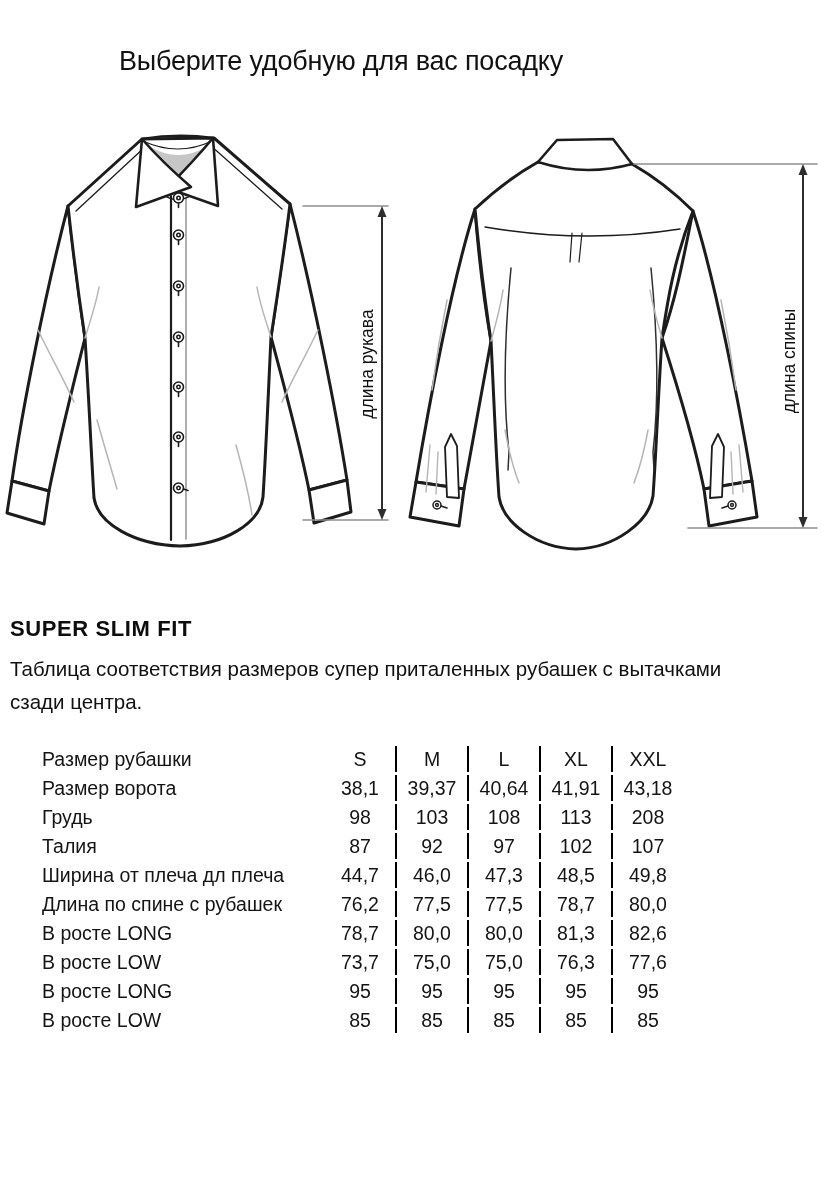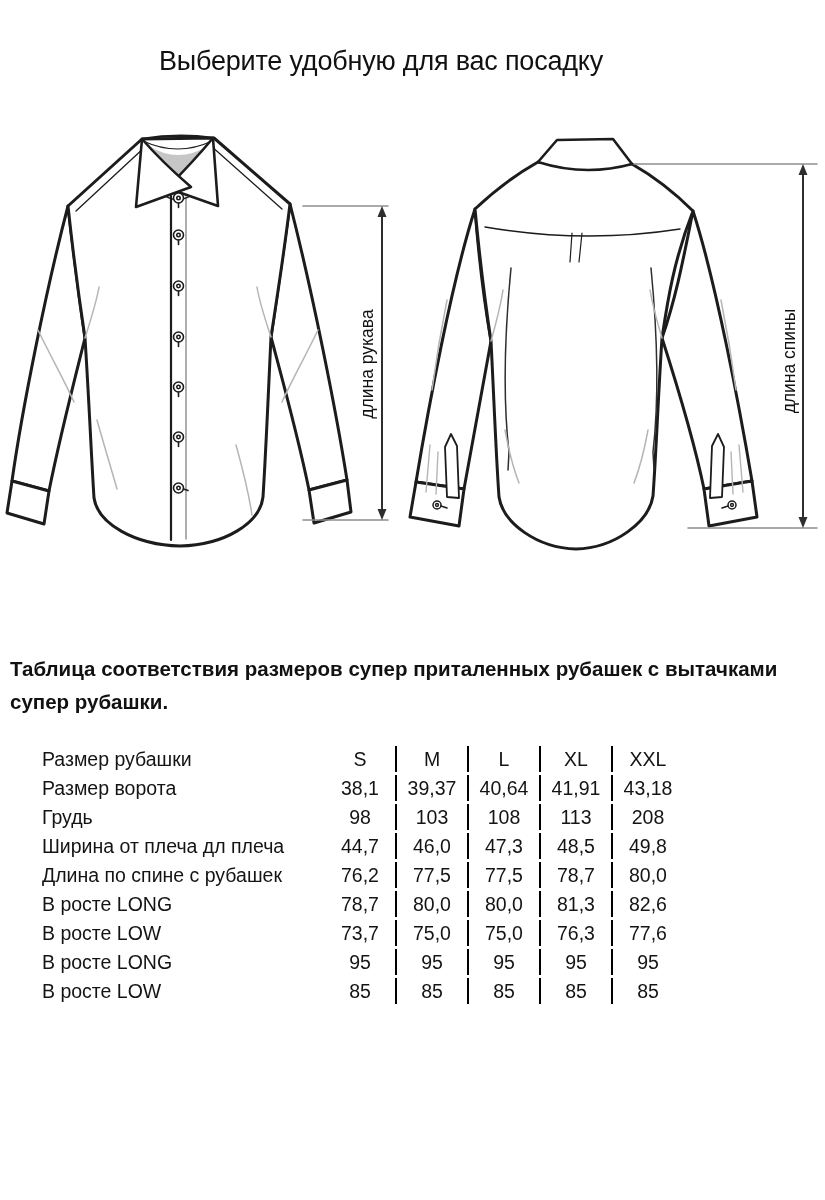--- a/index.html
+++ b/index.html
@@ -2,35 +2,35 @@
 <html><head>
 <meta charset="utf-8">
 <style>
   html,body { margin:0; padding:0; background:#ffffff; }
   .page {
     position:relative; width:825px; height:1200px; background:#fff;
     font-family:"Liberation Sans", sans-serif; color:#1a1a1a; overflow:hidden;
   }
   .title {
     position:absolute; top:46px; left:0; width:682px; text-align:center;
-    font-size:27px; letter-spacing:-0.2px; color:#111;padding-left:40px;
+    font-size:27px; letter-spacing:-0.2px; color:#111;
   }
   .illustration { position:absolute; top:110px; left:0; width:825px; height:470px; }
   .dim-label {
     position:absolute; transform:translate(-50%,-50%) rotate(-90deg);
     transform-origin:center center; white-space:nowrap; font-size:17.5px; color:#111;
   }
   .dim-label-front { left:367px; top:364px; }
   .dim-label-back  { left:789px; top:361px; }
   .heading {
     position:absolute; top:616px; left:10px; font-size:22px; font-weight:bold;
     letter-spacing:0.6px; color:#0d0d0d;
   }
   .desc { position:absolute; top:652px; left:10px; font-size:20.5px; line-height:33px; color:#111; }
-  .desc span { display:block;font-weight:bold; }
+  .desc span { display:block; }
   table.size-table {
     position:absolute; top:743px; left:0;
     border-collapse:separate; border-spacing:0 3px;
     font-size:19.5px; color:#141414;
   }
   .size-table td { height:26px; padding:0; vertical-align:middle; }
   .size-table td.lbl { width:325px; padding-left:42px; text-align:left; box-sizing:border-box; }
   .size-table td.val { width:70px; text-align:center; }
   .size-table td.bd  { border-left:2px solid #000; }
   .size-table tr.tall td { height:56px; }
@@ -162,24 +162,25 @@
           <path d="M803,164 L798.5,175 L807.5,175 Z" fill="#2e2e2e" stroke="none"></path>
           <path d="M803,528 L798.5,517 L807.5,517 Z" fill="#2e2e2e" stroke="none"></path>
         </g>
       </g>
     </svg>
   </div>
 
   <div class="dim-label dim-label-front">длина рукава</div>
   <div class="dim-label dim-label-back">длина спины</div>
 
+  <div class="heading">SUPER SLIM FIT</div>
 
   <div class="desc">
     <span>Таблица соответствия размеров супер приталенных рубашек с вытачками</span>
-    <span>супер рубашки.</span>
+    <span>сзади центра.</span>
   </div>
 
   <table class="size-table">
     <tbody>
       <tr>
         <td class="lbl">Размер рубашки</td>
         <td class="val">S</td>
         <td class="val bd">M</td>
         <td class="val bd">L</td>
         <td class="val bd">XL</td>
@@ -195,20 +196,28 @@
       </tr>
       <tr>
         <td class="lbl">Грудь</td>
         <td class="val">98</td>
         <td class="val bd">103</td>
         <td class="val bd">108</td>
         <td class="val bd">113</td>
         <td class="val bd">208</td>
       </tr>
       <tr>
+        <td class="lbl">Талия</td>
+        <td class="val">87</td>
+        <td class="val bd">92</td>
+        <td class="val bd">97</td>
+        <td class="val bd">102</td>
+        <td class="val bd">107</td>
+      </tr>
+      <tr>
         <td class="lbl">Ширина от плеча дл плеча</td>
         <td class="val">44,7</td>
         <td class="val bd">46,0</td>
         <td class="val bd">47,3</td>
         <td class="val bd">48,5</td>
         <td class="val bd">49,8</td>
       </tr>
       <tr>
         <td class="lbl">Длина по спине с рубашек</td>
         <td class="val">76,2</td>

